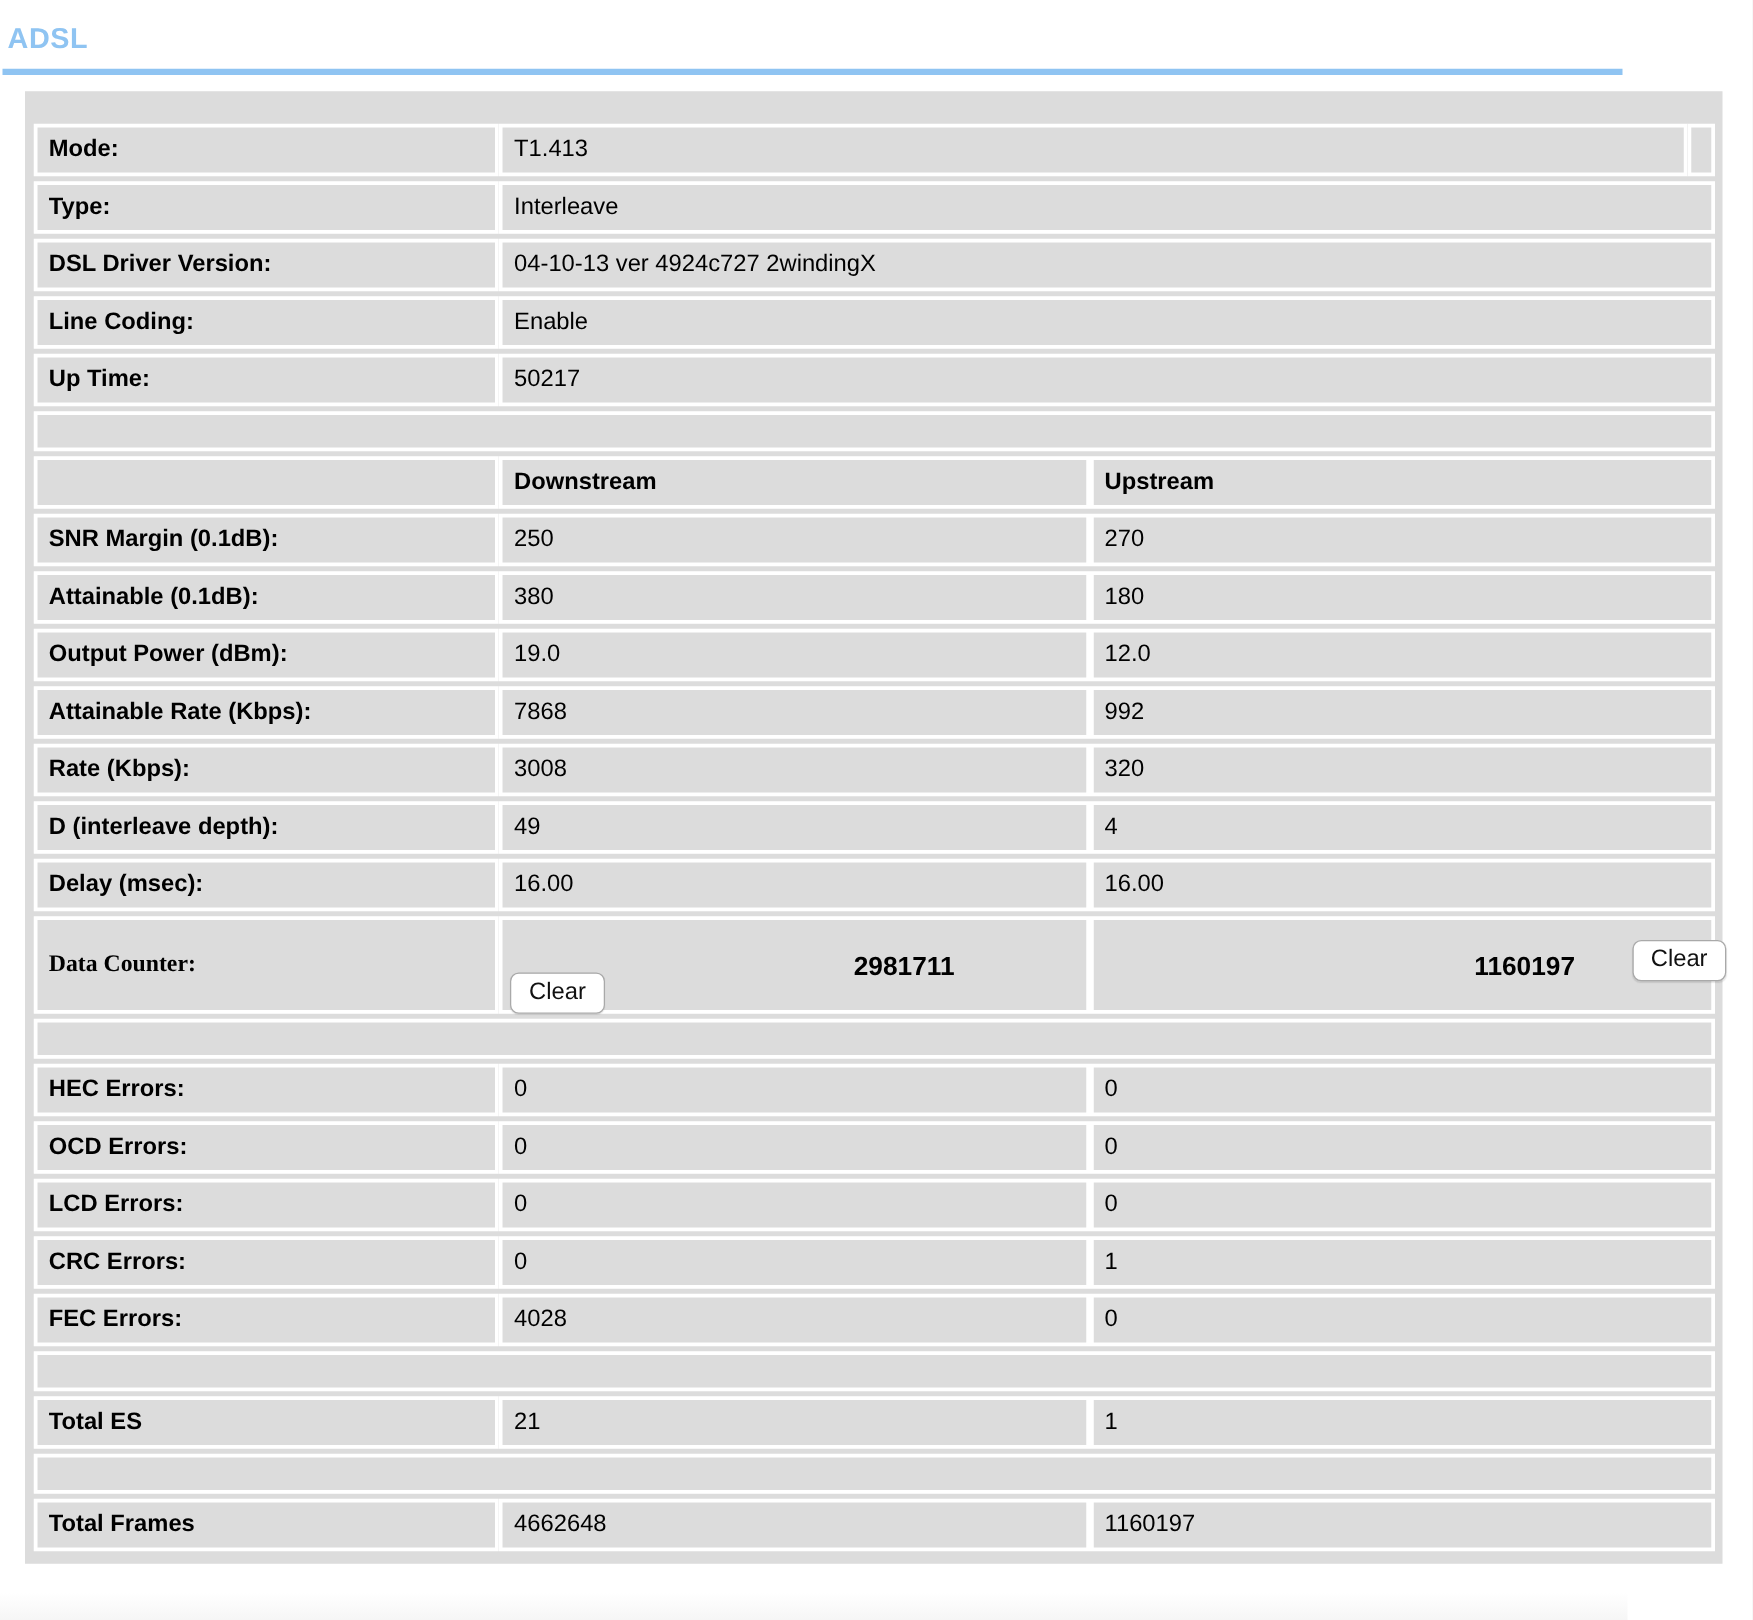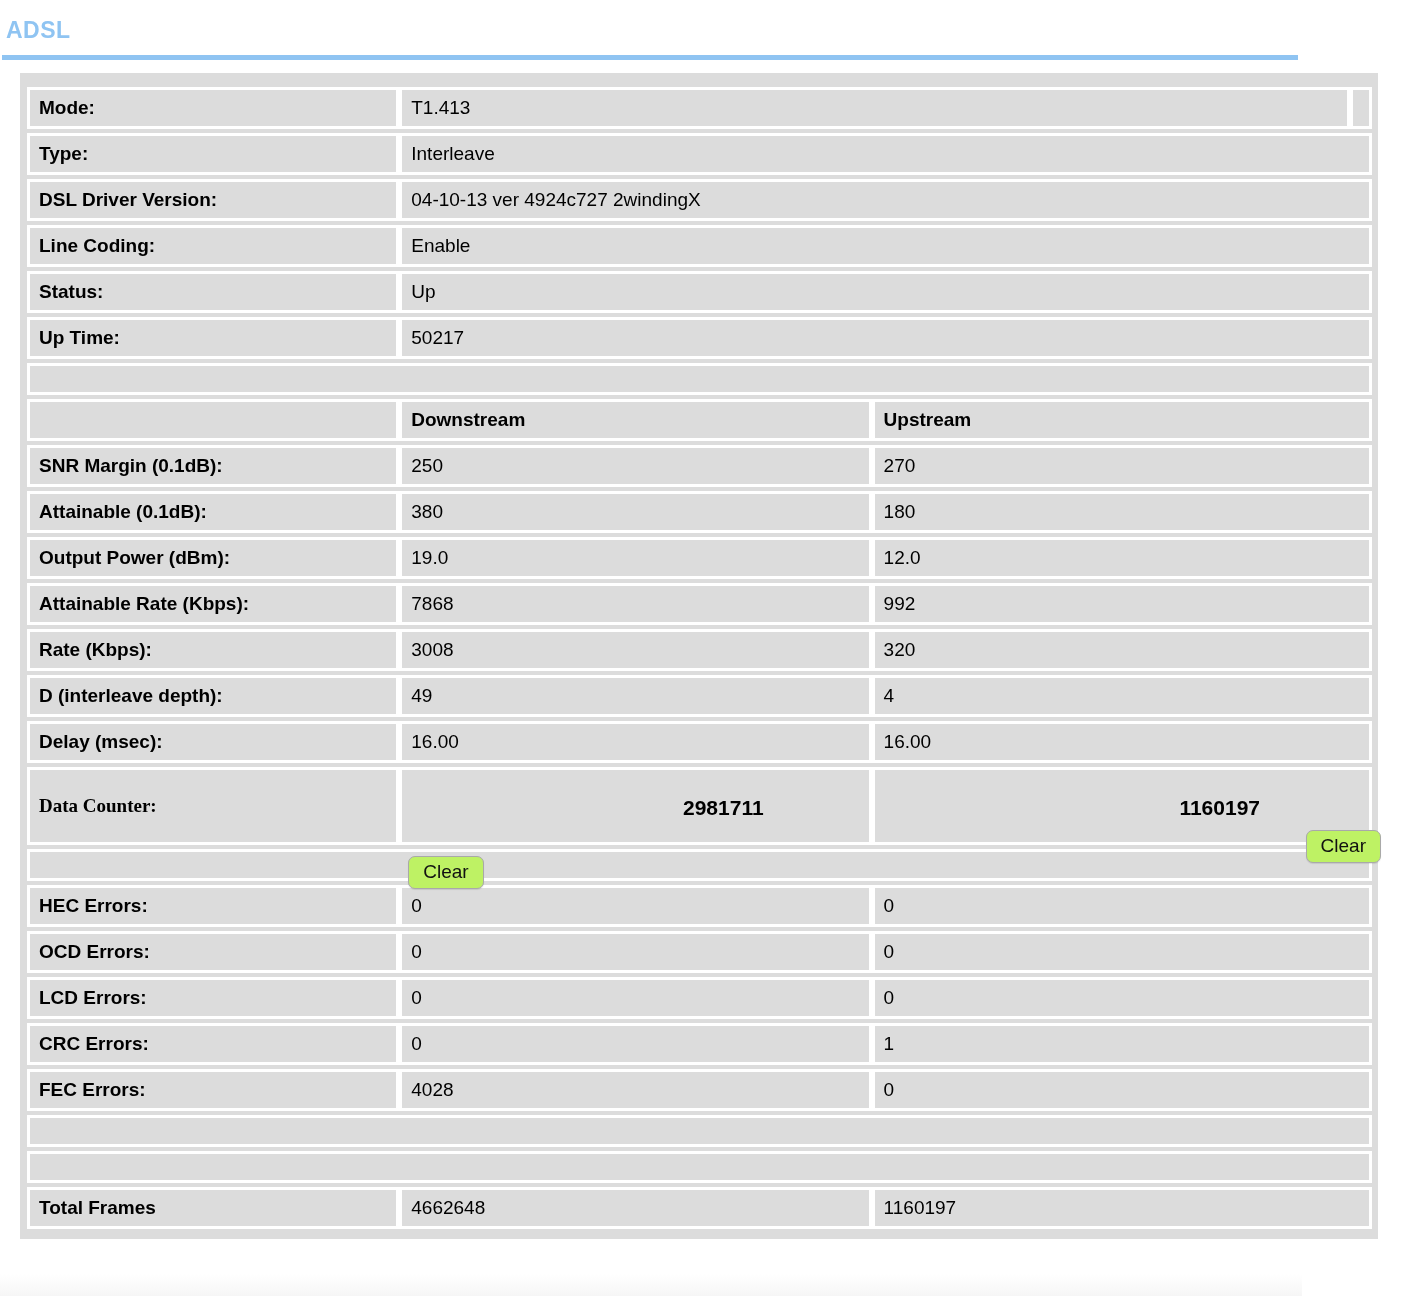--- a/index.html
+++ b/index.html
@@ -36,21 +36,21 @@
     margin-right: 4px;
     height: 5px;
     background: #8fc4f2;
   }
 
   
   .stats-wrap {
     margin: 13px 0 0 20px;
     width: 1358px;
     background: #dcdcdc;
-    padding: 10px 6px 6px 7px;
+    padding: 22px 6px 6px 7px;
     box-sizing: border-box;
   }
   .stats-table {
     width: 100%;
     border-collapse: separate;
     border-spacing: 0 4px;
     table-layout: fixed;
   }
   .stats-table tr { vertical-align: middle; }
 
@@ -115,28 +115,27 @@
   }
   td.counter-label {
     height: 78px;
     font-family: Liberation Serif, serif;
   }
 
   .btn {
     font-family: "Liberation Sans", sans-serif;
     font-size: 19px;
     color: #111111;
-    background: #bef264;
+    background: #ffffff;
     border: 1px solid #a9a9a9;
     border-radius: 7px;
     padding: 4px 14px 5px 14px;
     line-height: 1.15;
     cursor: pointer;
     box-shadow: 0 1px 1px rgba(0,0,0,0.10);
-    margin-top: 44px;
   }
 
   .bottom-fade {
     position: absolute;
     left: 0;
     right: 0;
     bottom: 0;
     height: 22px;
     background: linear-gradient(to bottom, #ffffff, #f6f6f6);
   }
@@ -168,24 +167,20 @@
           <td class="lbl">Type:</td>
           <td colspan="3">Interleave</td>
         </tr>
         <tr>
           <td class="lbl">DSL Driver Version:</td>
           <td colspan="3">04-10-13 ver 4924c727 2windingX</td>
         </tr>
         <tr>
           <td class="lbl">Line Coding:</td>
           <td colspan="3">Enable</td>
-        </tr>
-        <tr>
-          <td class="lbl">Status:</td>
-          <td colspan="3">Up</td>
         </tr>
         <tr>
           <td class="lbl">Up Time:</td>
           <td colspan="3">50217</td>
         </tr>
 
         <tr class="spacer">
           <td colspan="4"></td>
         </tr>
 
@@ -274,20 +269,25 @@
         <tr>
           <td class="lbl">FEC Errors:</td>
           <td class="val-ds">4028</td>
           <td class="val-us" colspan="2">0</td>
         </tr>
 
         <tr class="spacer">
           <td colspan="4"></td>
         </tr>
 
+        <tr>
+          <td class="lbl">Total ES</td>
+          <td class="val-ds">21</td>
+          <td class="val-us" colspan="2">1</td>
+        </tr>
 
         <tr class="spacer">
           <td colspan="4"></td>
         </tr>
 
         <tr>
           <td class="lbl">Total Frames</td>
           <td class="val-ds">4662648</td>
           <td class="val-us" colspan="2">1160197</td>
         </tr>

